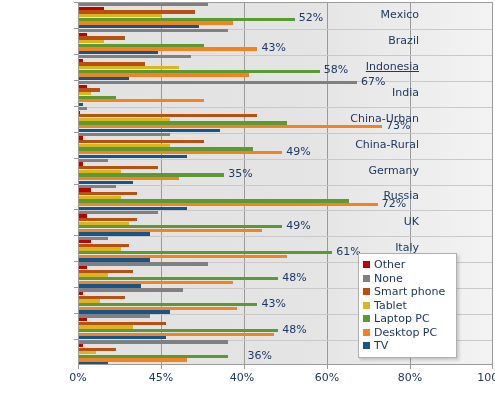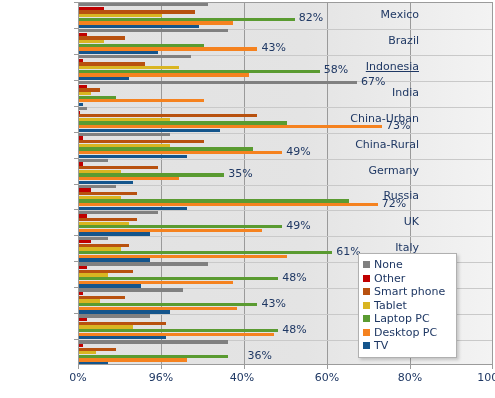--- a/index.html
+++ b/index.html
@@ -466,61 +466,61 @@
       <div class="tick-mark" style="left: 74px; top: 261px;"></div>
       <div class="cat-label" style="top: 294.179px;">France</div>
       <div class="tick-mark" style="left: 74px; top: 287px;"></div>
       <div class="cat-label" style="top: 320.107px;">US</div>
       <div class="tick-mark" style="left: 74px; top: 313px;"></div>
       <div class="cat-label" style="top: 346.036px;">Japan</div>
       <div class="tick-mark" style="left: 74px; top: 339px;"></div>
     </div>
 
   <div id="value-labels">
-      <div class="val-label" style="left: 298.8px; top: 12.4393px;">82%</div>
+      <div class="val-label" style="left: 298.8px; top: 12.4393px;">52%</div>
       <div class="val-label" style="left: 261.45px; top: 42.0179px;">43%</div>
       <div class="val-label" style="left: 323.7px; top: 64.2964px;">58%</div>
       <div class="val-label" style="left: 361.05px; top: 75.625px;">67%</div>
       <div class="val-label" style="left: 385.95px; top: 119.804px;">73%</div>
       <div class="val-label" style="left: 286.35px; top: 145.732px;">49%</div>
       <div class="val-label" style="left: 228.25px; top: 168.011px;">35%</div>
       <div class="val-label" style="left: 381.8px; top: 197.589px;">72%</div>
       <div class="val-label" style="left: 286.35px; top: 219.868px;">49%</div>
       <div class="val-label" style="left: 336.15px; top: 245.796px;">61%</div>
       <div class="val-label" style="left: 282.2px; top: 271.725px;">48%</div>
       <div class="val-label" style="left: 261.45px; top: 297.654px;">43%</div>
       <div class="val-label" style="left: 282.2px; top: 323.582px;">48%</div>
       <div class="val-label" style="left: 232.4px; top: 349.511px; margin-left: 15px;">36%</div>
     </div>
 
   <div id="x-axis">
       <div class="xtick" style="left: 0px;"></div>
       <div class="xtick-label" style="left: 0px;">0%</div>
       <div class="xtick" style="left: 83px;"></div>
-      <div class="xtick-label" style="left: 83px;">96%</div>
+      <div class="xtick-label" style="left: 83px;">45%</div>
       <div class="xtick" style="left: 166px;"></div>
       <div class="xtick-label" style="left: 164px;">40%</div>
       <div class="xtick" style="left: 249px;"></div>
       <div class="xtick-label" style="left: 249px;">60%</div>
       <div class="xtick" style="left: 332px;"></div>
       <div class="xtick-label" style="left: 332px;">80%</div>
       <div class="xtick" style="left: 414px;"></div>
       <div class="xtick-label" style="left: 415px;">100%</div>
     </div>
 
   <div id="legend">
       <div class="legend-item">
+        <span class="legend-swatch" style="background: rgb(192, 0, 0);"></span>
+        <span class="legend-text">Other</span>
+      </div>
+      <div class="legend-item">
         <span class="legend-swatch" style="background: rgb(128, 128, 128);"></span>
         <span class="legend-text">None</span>
       </div>
       <div class="legend-item">
-        <span class="legend-swatch" style="background: rgb(192, 0, 0);"></span>
-        <span class="legend-text">Other</span>
-      </div>
-      <div class="legend-item">
         <span class="legend-swatch" style="background: rgb(184, 81, 15);"></span>
         <span class="legend-text">Smart phone</span>
       </div>
       <div class="legend-item">
         <span class="legend-swatch" style="background: rgb(217, 181, 33);"></span>
         <span class="legend-text">Tablet</span>
       </div>
       <div class="legend-item">
         <span class="legend-swatch" style="background: rgb(90, 155, 49);"></span>
         <span class="legend-text">Laptop PC</span>

